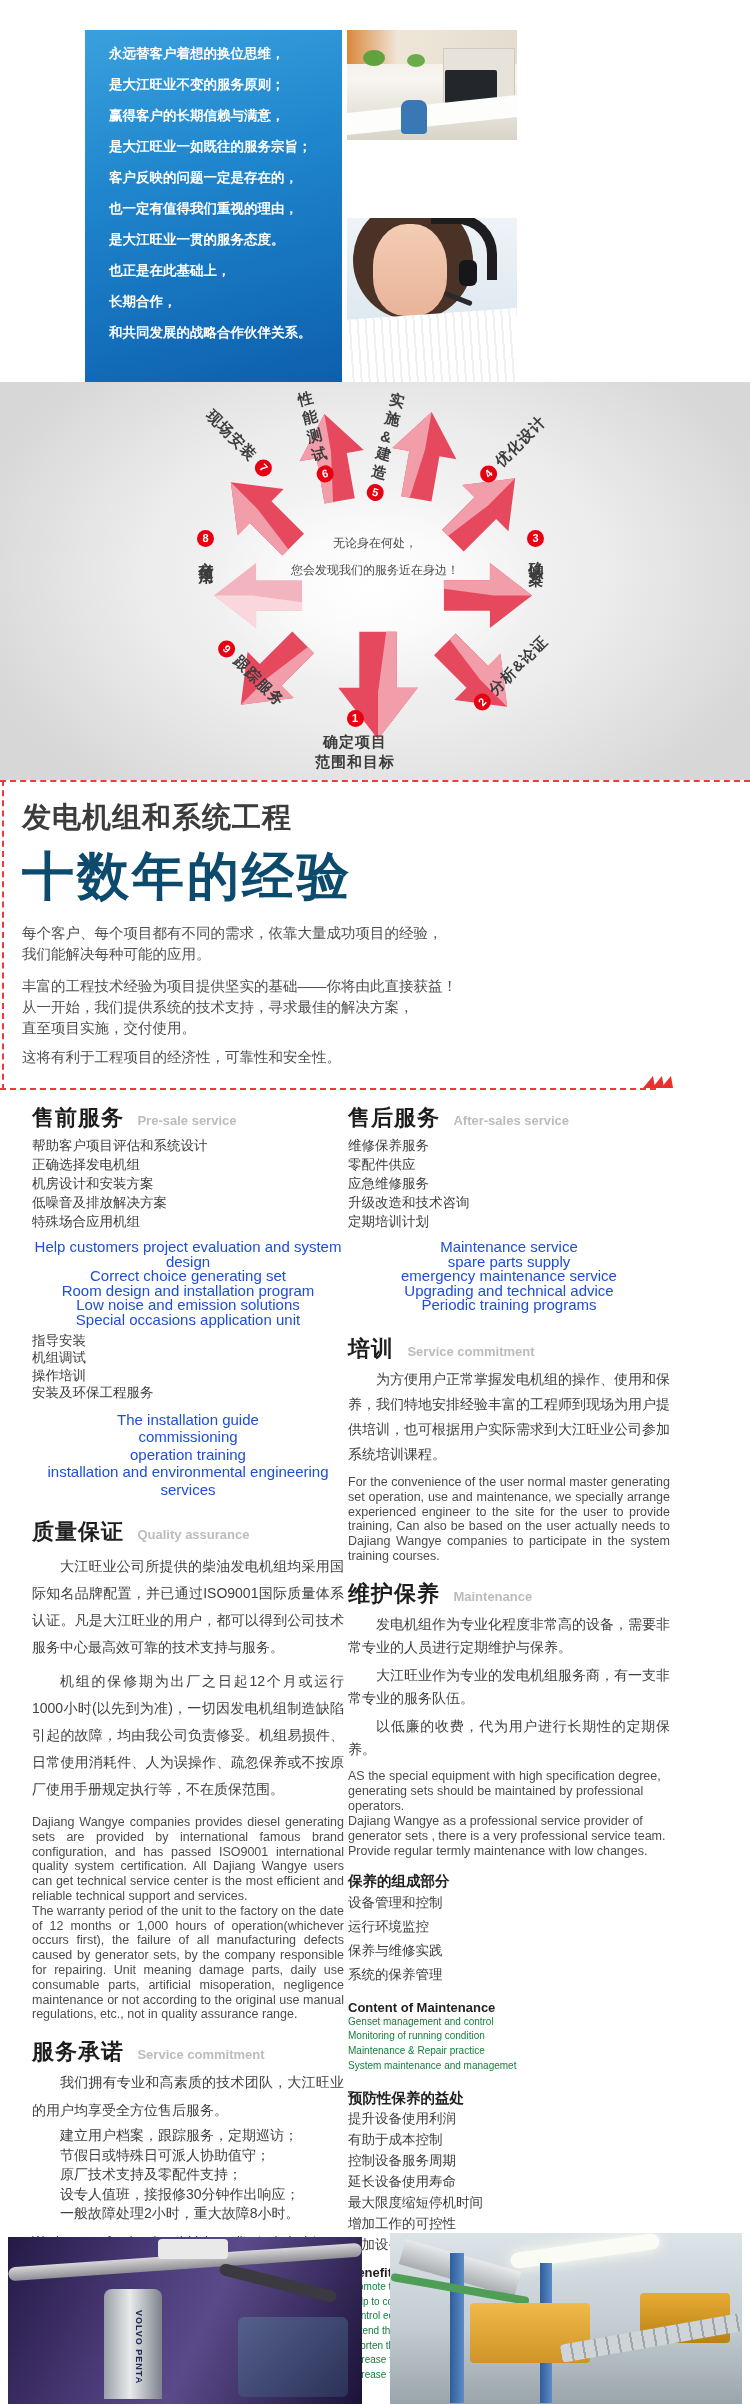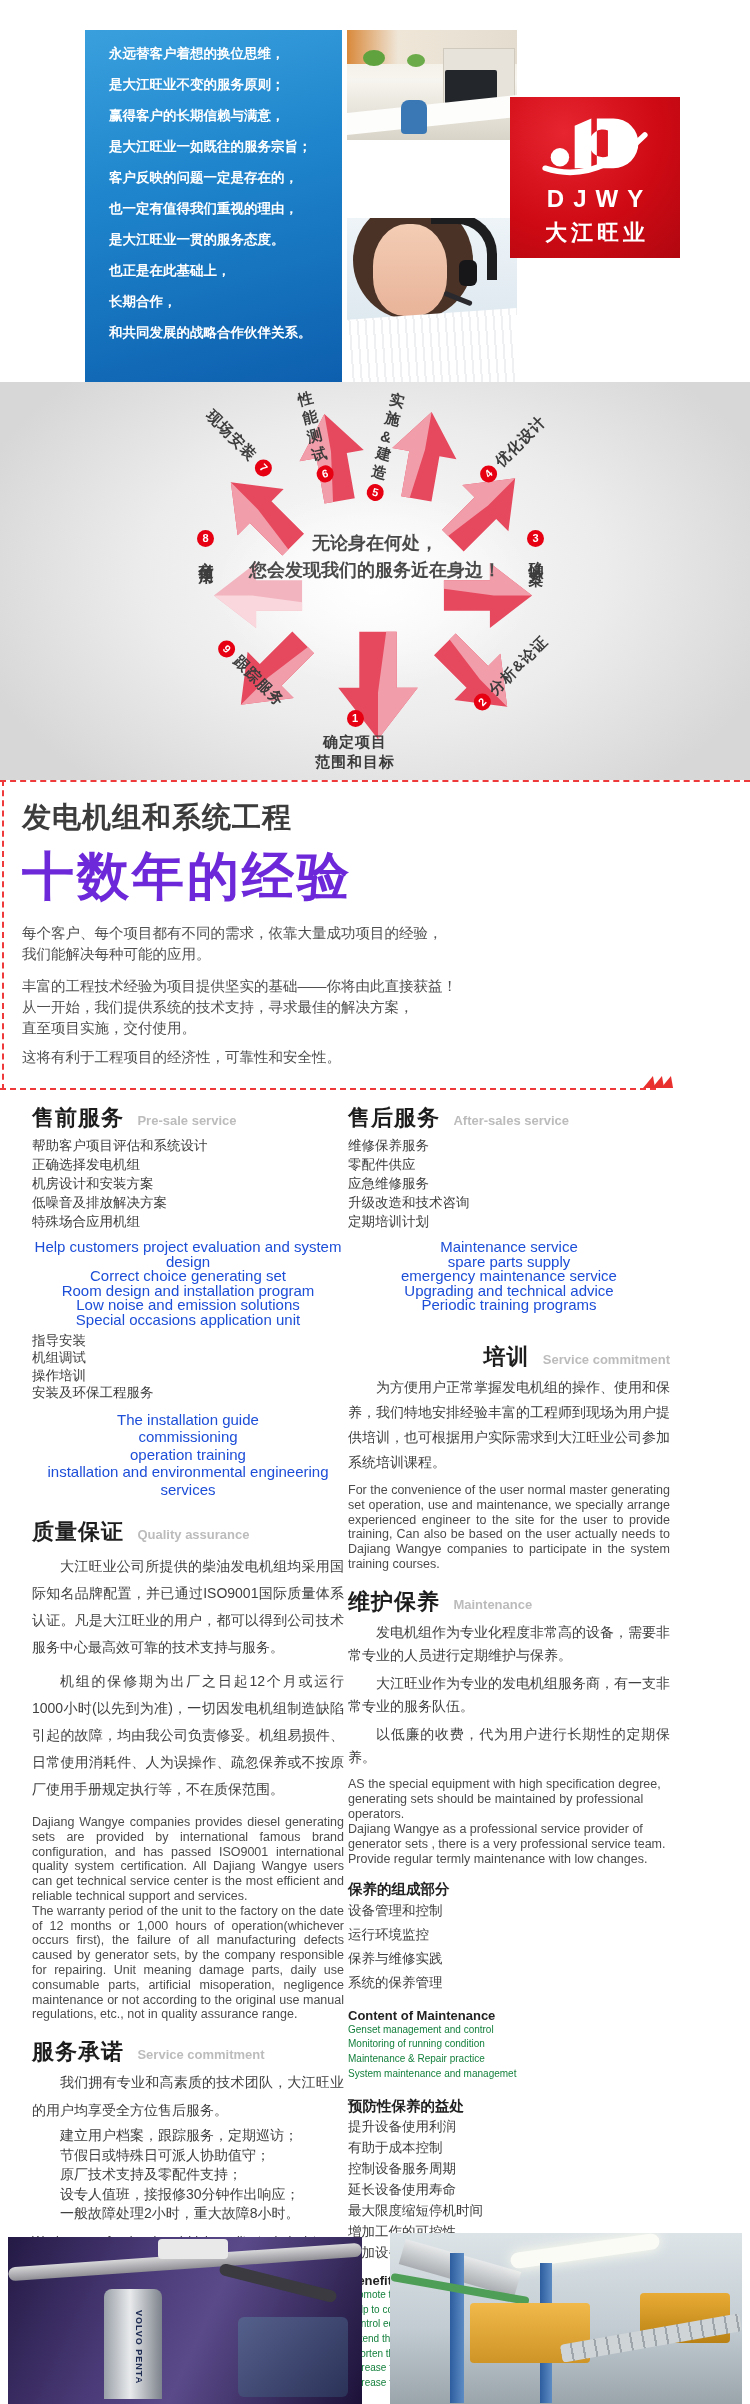--- a/index.html
+++ b/index.html
@@ -44,40 +44,40 @@
            background:radial-gradient(420px 280px at 50% 48%,#fbfbfb 0%,#ececec 55%,#d7d7d8 100%);}
   .glow{position:absolute;left:215px;top:105px;width:320px;height:200px;border-radius:50%;
         background:radial-gradient(closest-side,#ffffff 0%,rgba(255,255,255,0) 100%);}
   .arrow{position:absolute;width:92px;height:71px;}
   .arrow svg{display:block;width:100%;height:100%;}
   .a-body{fill:#e6495e;}
   .a-facet{fill:#f29daa;}
   .pale .a-body{fill:#f2b4bf;}
   .pale .a-facet{fill:#f9d7dc;}
   .center-text{position:absolute;left:215px;top:148px;width:320px;text-align:center;
-               color:#4a4a4a;font-weight:bold;font-size:18px;line-height:27px;}
+               color:#4a4a4a;font-weight:normal;font-size:12px;line-height:27px;}
   .step{position:absolute;color:#3c3c3c;font-weight:bold;font-size:15px;letter-spacing:1px;}
   .badge{display:inline-block;width:17px;height:17px;border-radius:50%;background:#e60012;
          color:#fff;font-size:11px;line-height:17px;text-align:center;font-weight:bold;letter-spacing:0;}
   .step .col{display:flex;flex-direction:column;align-items:center;gap:2px;}
   .step .row{display:flex;align-items:center;gap:5px;}
   .vertical{writing-mode:vertical-rl;letter-spacing:3px;}
   .step1-lines{text-align:center;line-height:20px;margin-top:3px;}
 
   
   .intro{position:absolute;top:780px;left:0;width:750px;height:310px;box-sizing:border-box;
          padding:18px 0 0 22px;}
   .dash-top{position:absolute;top:0;left:0;width:750px;border-top:2px dashed #ee3a3a;}
   .dash-left{position:absolute;top:0;left:2px;height:310px;border-left:2px dashed #ee3a3a;}
   .dash-bottom{position:absolute;top:308px;left:0;width:656px;border-top:2px dashed #ee3a3a;}
   .tri-group{position:absolute;top:296px;left:648px;display:flex;}
   .tri{width:0;height:0;border-left:6px solid transparent;border-right:6px solid transparent;
        border-bottom:12px solid #e8312f;transform:skewX(-18deg);margin-left:-3px;}
   .intro-title{font-size:29px;color:#3c3c3c;font-weight:600;letter-spacing:1px;}
-  .intro-headline{font-size:52px;color:#6d28d9;font-weight:900;letter-spacing:3px;margin-top:4px;}
+  .intro-headline{font-size:52px;color:#0c4a6e;font-weight:900;letter-spacing:3px;margin-top:4px;}
   .intro-p{margin-top:11px;font-size:14.5px;line-height:21px;color:#4f4f4f;}
   .intro-p div{white-space:nowrap;}
   .intro-sub{margin-top:10px;font-size:19px;font-weight:bold;color:#2f2f2f;}
   .intro-subtext{margin-top:9px;font-size:14.5px;color:#4f4f4f;}
 
   
   .columns{position:absolute;top:1090px;left:0;width:750px;}
   .col{position:absolute;top:0;}
   .col-left{left:32px;width:312px;}
   .col-right{left:348px;width:322px;}
@@ -152,30 +152,20 @@
 
     <div class="ph ph-woman">
       <div class="w-hair"></div>
       <div class="w-face"></div>
       <div class="w-shirt"></div>
       <div class="w-headband"></div>
       <div class="w-ear"></div>
       <div class="w-mic"></div>
     </div>
 
-    <div class="logo">
-      <svg width="120" height="72" viewBox="0 0 120 78">
-        <circle cx="22" cy="50" r="10" fill="#fff"></circle>
-        <polygon points="38,16 56,8 56,62 38,62" fill="#fff"></polygon>
-        <path d="M62 8 H80 A27 27 0 1 1 80 62 H62 Z M74 21 A15 15 0 1 0 74 49 Z" fill="#fff" fill-rule="evenodd"></path>
-        <path d="M6 62 Q 60 80 114 26" stroke="#fff" stroke-width="6" fill="none" stroke-linecap="round"></path>
-      </svg>
-      <div class="logo-en">DJWY</div>
-      <div class="logo-cn">大江旺业</div>
-    </div>
   </section>
 
   <section class="diagram">
     <div class="glow"></div>
 
     <div class="arrow" style="left:332px;top:268px;transform:rotate(90deg) scale(1.22);">
       <svg viewBox="0 0 96 74">
           <polygon class="a-body" points="2,21 50,21 50,3 94,37 50,71 50,53 2,53"></polygon>
           <polygon class="a-facet" points="2,21 50,21 50,3 94,37 54,37 2,30"></polygon>
         </svg>
@@ -398,21 +388,21 @@
         <div>定期培训计划</div>
       </div>
       <div class="enlist">
         <div>Maintenance service</div>
         <div>spare parts supply</div>
         <div>emergency maintenance service</div>
         <div>Upgrading and technical advice</div>
         <div>Periodic training programs</div>
       </div>
 
-      <div class="sec-h" style="margin-top:30px;text-align:right;">
+      <div class="sec-h" style="margin-top:22px;">
         <span class="cn">培训</span>
         <span class="en">Service commitment</span>
       </div>
       <div class="cn-para" style="line-height:25px;margin-top:4px;">为方便用户正常掌握发电机组的操作、使用和保养，我们特地安排经验丰富的工程师到现场为用户提供培训，也可根据用户实际需求到大江旺业公司参加系统培训课程。</div>
       <div class="en-para" style="margin-top:8px;">For the convenience of the user normal master generating set operation, use and maintenance, we specially arrange experienced engineer to the site for the user to provide training, Can also be based on the user actually needs to Dajiang Wangye companies to participate in the system training courses.</div>
 
       <div class="sec-h" style="margin-top:16px;">
         <span class="cn">维护保养</span>
         <span class="en">Maintenance</span>
       </div>

